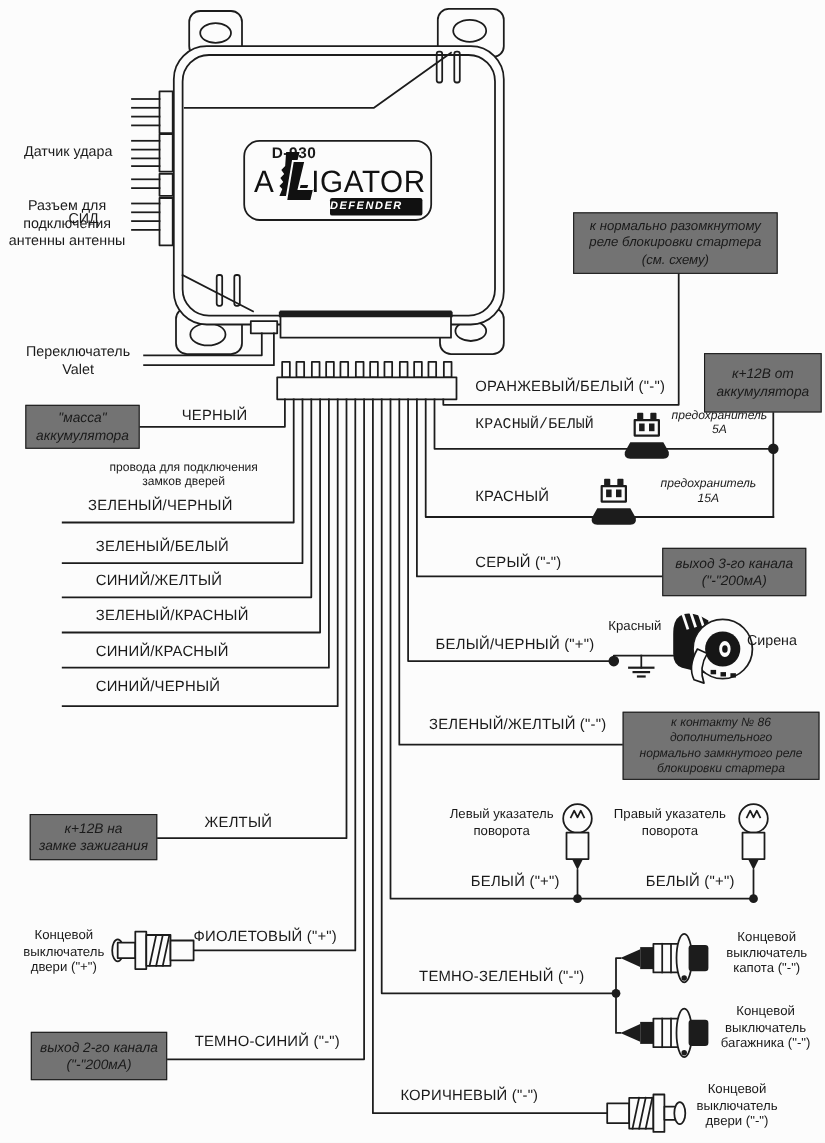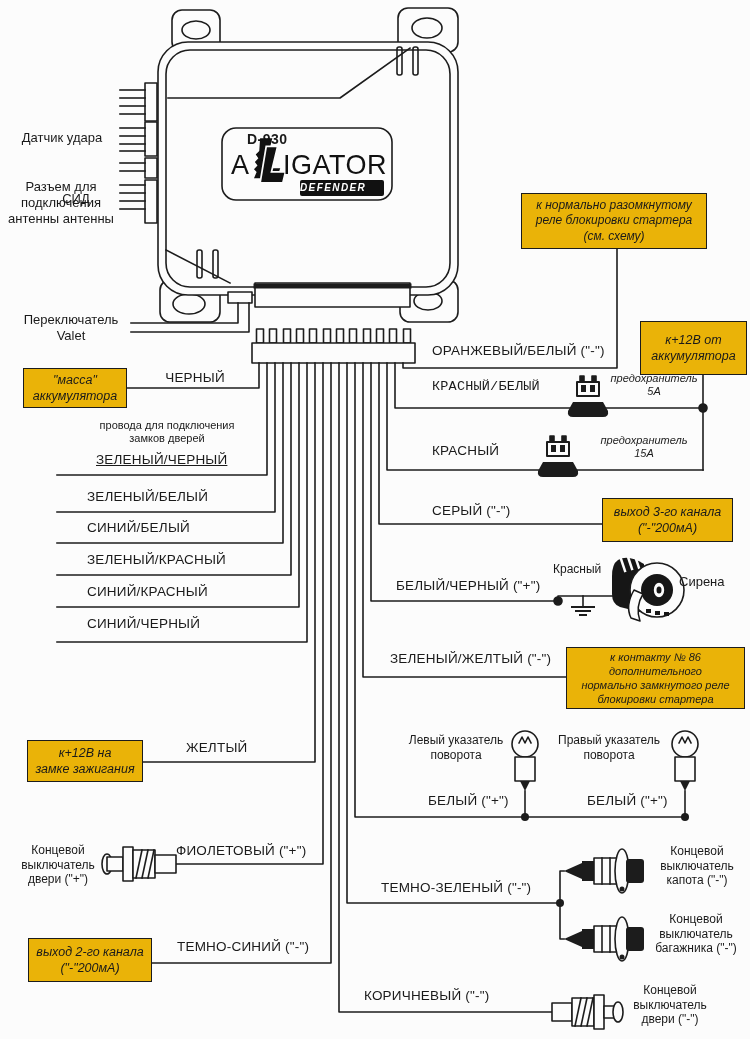--- a/index.html
+++ b/index.html
@@ -9,21 +9,21 @@
     font-family:"Liberation Sans","DejaVu Sans",sans-serif;
     color:#1a1a1a;
   }
   .art{position:absolute;left:0;top:0;}
   .lbl{position:absolute;white-space:pre-line;line-height:1.22;}
   .wire-lbl{font-size:13.5px;letter-spacing:.2px;}
   .small-lbl{font-size:11px;}
   .comp-lbl{font-size:12px;text-align:center;}
   .center{text-align:center;}
   .box{
-    position:absolute;border:1.6px solid #1c1c1c;background:#eab308;
+    position:absolute;border:1.6px solid #1c1c1c;background:#737373;
     font-style:italic;font-size:12.5px;line-height:1.3;
     display:flex;align-items:center;justify-content:center;text-align:center;
     white-space:pre-line;box-sizing:border-box;padding:2px 0;
   }
   .ital{font-style:italic;}
   
   .logo-model{position:absolute;left:247px;top:131px;font-weight:bold;font-size:14px;letter-spacing:.5px;}
   .logo-brand{
     position:absolute;left:231px;top:142px;width:156px;height:46px;
     display:flex;align-items:center;justify-content:center;
@@ -272,23 +272,23 @@
   <div class="lbl center" style="left:20px;top:159px;width:112px;font-size:13px;margin-top:32px;">СИД</div>
   <div class="lbl center" style="left:2px;top:179px;width:118px;font-size:13px;">Разъем для
 подключения
 антенны антенны</div>
   <div class="lbl center" style="left:14px;top:312px;width:114px;font-size:13px;">Переключатель
 Valet</div>
 
   <div class="lbl wire-lbl center" style="left:150px;top:370px;width:90px;">ЧЕРНЫЙ</div>
   <div class="lbl small-lbl center" style="left:92px;top:419px;width:150px;">провода для подключения
 замков дверей</div>
-  <div class="lbl wire-lbl" style="left:96px;top:452px;text-decoration:underline;">ЗЕЛЕНЫЙ/ЧЕРНЫЙ</div>
+  <div class="lbl wire-lbl" style="left:80px;top:452px;">ЗЕЛЕНЫЙ/ЧЕРНЫЙ</div>
   <div class="lbl wire-lbl" style="left:87px;top:489px;">ЗЕЛЕНЫЙ/БЕЛЫЙ</div>
-  <div class="lbl wire-lbl" style="left:87px;top:520px;">СИНИЙ/БЕЛЫЙ</div>
+  <div class="lbl wire-lbl" style="left:87px;top:520px;">СИНИЙ/ЖЕЛТЫЙ</div>
   <div class="lbl wire-lbl" style="left:87px;top:552px;">ЗЕЛЕНЫЙ/КРАСНЫЙ</div>
   <div class="lbl wire-lbl" style="left:87px;top:584px;">СИНИЙ/КРАСНЫЙ</div>
   <div class="lbl wire-lbl" style="left:87px;top:616px;">СИНИЙ/ЧЕРНЫЙ</div>
   <div class="lbl wire-lbl" style="left:186px;top:740px;">ЖЕЛТЫЙ</div>
   <div class="lbl wire-lbl" style="left:176px;top:843px;">ФИОЛЕТОВЫЙ ("+")</div>
   <div class="lbl wire-lbl" style="left:177px;top:939px;">ТЕМНО-СИНИЙ  ("-")</div>
 
   <div class="lbl wire-lbl" style="left:432px;top:343px;">ОРАНЖЕВЫЙ/БЕЛЫЙ ("-")</div>
   <div class="lbl wire-lbl" style="left:432px;top:379px;font-family:Liberation Mono, monospace;">КРАСНЫЙ/БЕЛЫЙ</div>
   <div class="lbl wire-lbl" style="left:432px;top:443px;">КРАСНЫЙ</div>

